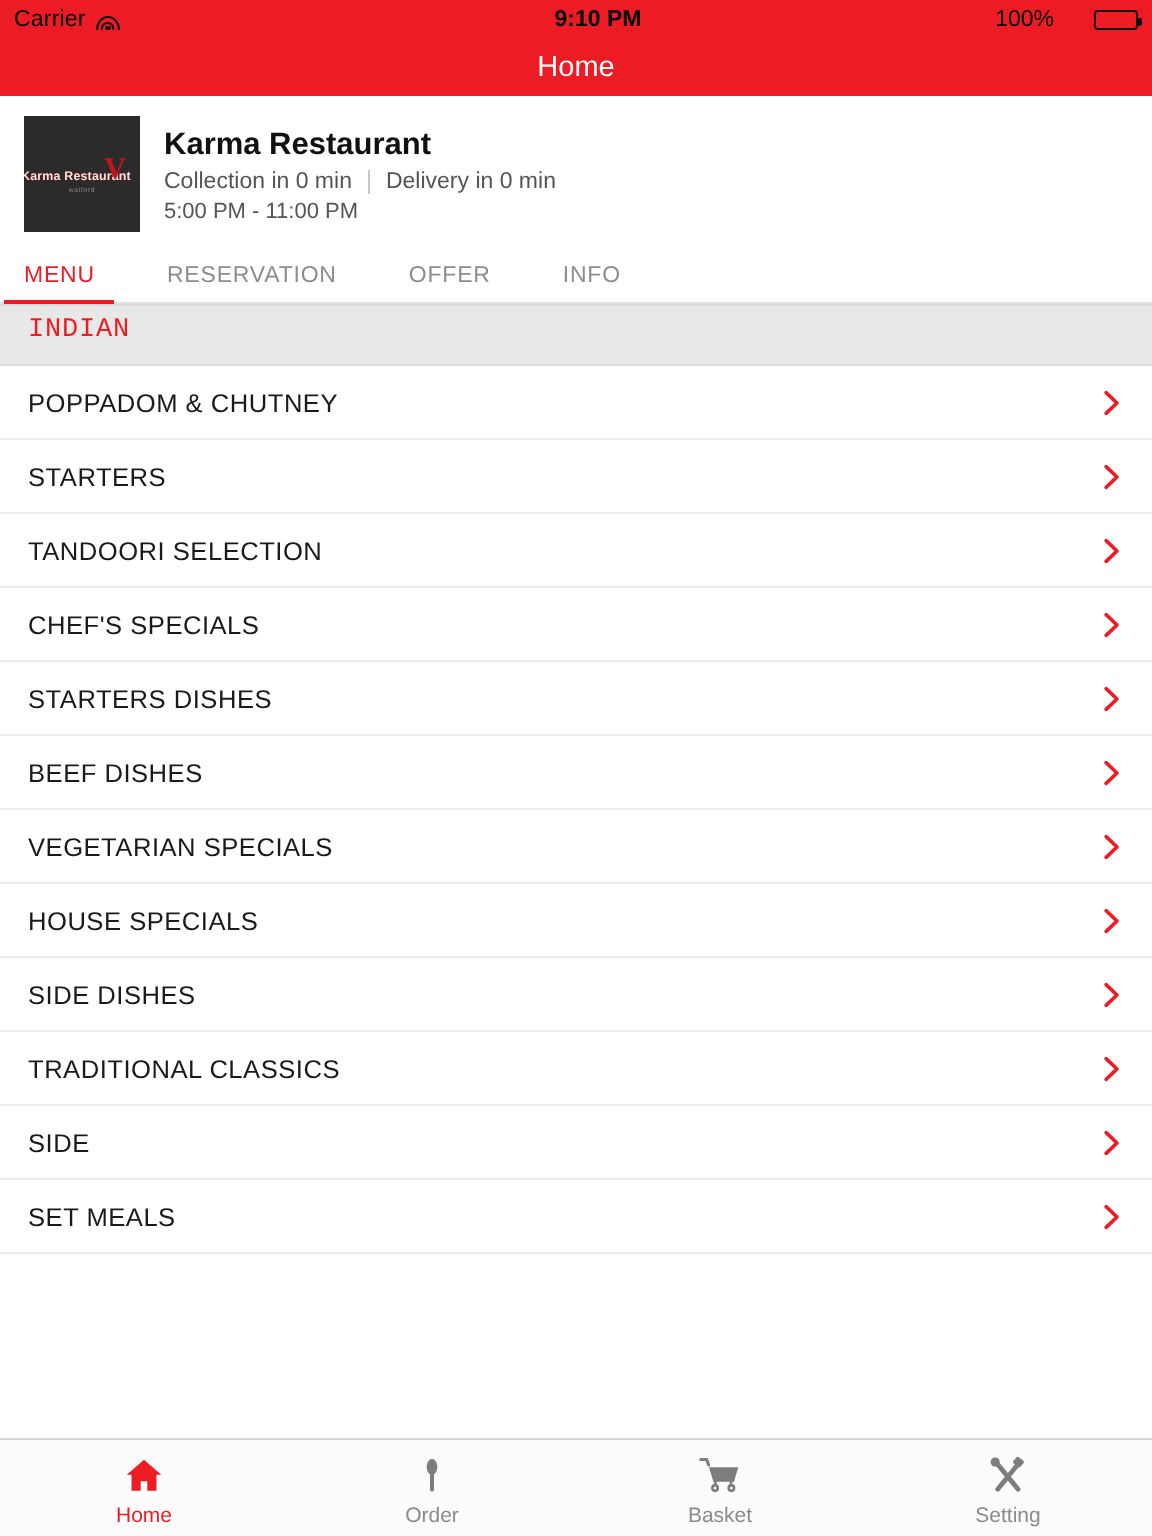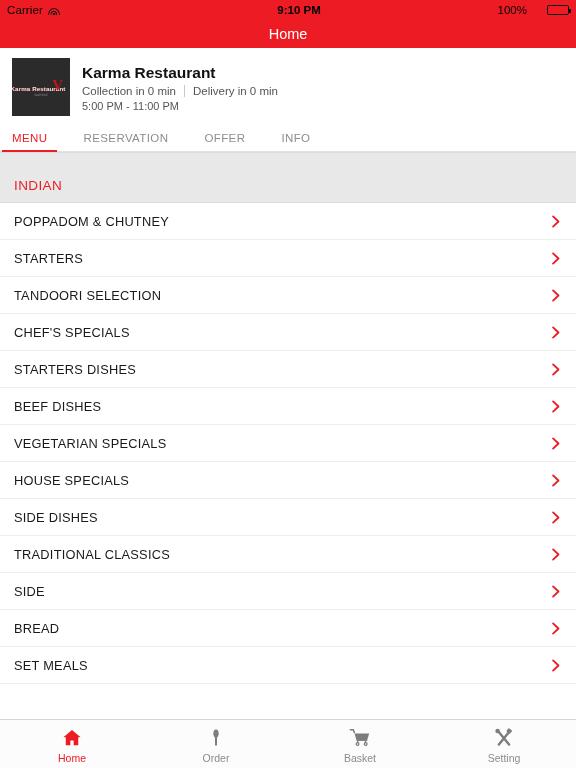--- a/index.html
+++ b/index.html
@@ -96,22 +96,22 @@
   .tab.active { color:#ED1C24; }
   .tab.active::after {
     content:""; position:absolute; left:-10px; right:-10px; bottom:-1px;
     height:2.5px; background:#ED1C24;
   }
 
   
   .list-wrap { flex:1 1 auto; overflow:hidden; background:#fff; }
   .section-header {
     background:#e8e8e8; color:#ED1C24; font-size:13.5px;
-    letter-spacing:.4px; padding:25px 0 9px 14px;
-    border-top:1px solid #dcdcdc; border-bottom:1px solid #dcdcdc;
+    letter-spacing:.4px; padding:5px 0 9px 14px;
+    border-top:1px solid #dcdcdc; border-bottom:1px solid #dcdcdc;font-family:Liberation Mono, monospace;
   }
   .row {
     height:37px; display:flex; align-items:center;
     padding:14px 14px; border-bottom:1px solid #ededed;
     background:#fff; cursor:pointer;
   }
   .row-label { font-size:12.8px; color:#1a1a1a; letter-spacing:.25px; flex:1; }
   .chev { width:13px; height:13px; flex:0 0 13px; display:block; }
 
   
@@ -235,26 +235,20 @@
           </svg>
         </div>
         <div class="row">
           <span class="row-label">TRADITIONAL CLASSICS</span>
           <svg class="chev" viewBox="0 0 24 24">
             <path d="M7.5 2.5 17.5 12 7.5 21.5" fill="none" stroke="#ED1C24" stroke-width="3.4" stroke-linecap="round" stroke-linejoin="round"></path>
           </svg>
         </div>
         <div class="row">
           <span class="row-label">SIDE</span>
-          <svg class="chev" viewBox="0 0 24 24">
-            <path d="M7.5 2.5 17.5 12 7.5 21.5" fill="none" stroke="#ED1C24" stroke-width="3.4" stroke-linecap="round" stroke-linejoin="round"></path>
-          </svg>
-        </div>
-        <div class="row">
-          <span class="row-label">BREAD</span>
           <svg class="chev" viewBox="0 0 24 24">
             <path d="M7.5 2.5 17.5 12 7.5 21.5" fill="none" stroke="#ED1C24" stroke-width="3.4" stroke-linecap="round" stroke-linejoin="round"></path>
           </svg>
         </div>
         <div class="row">
           <span class="row-label">SET MEALS</span>
           <svg class="chev" viewBox="0 0 24 24">
             <path d="M7.5 2.5 17.5 12 7.5 21.5" fill="none" stroke="#ED1C24" stroke-width="3.4" stroke-linecap="round" stroke-linejoin="round"></path>
           </svg>
         </div>

